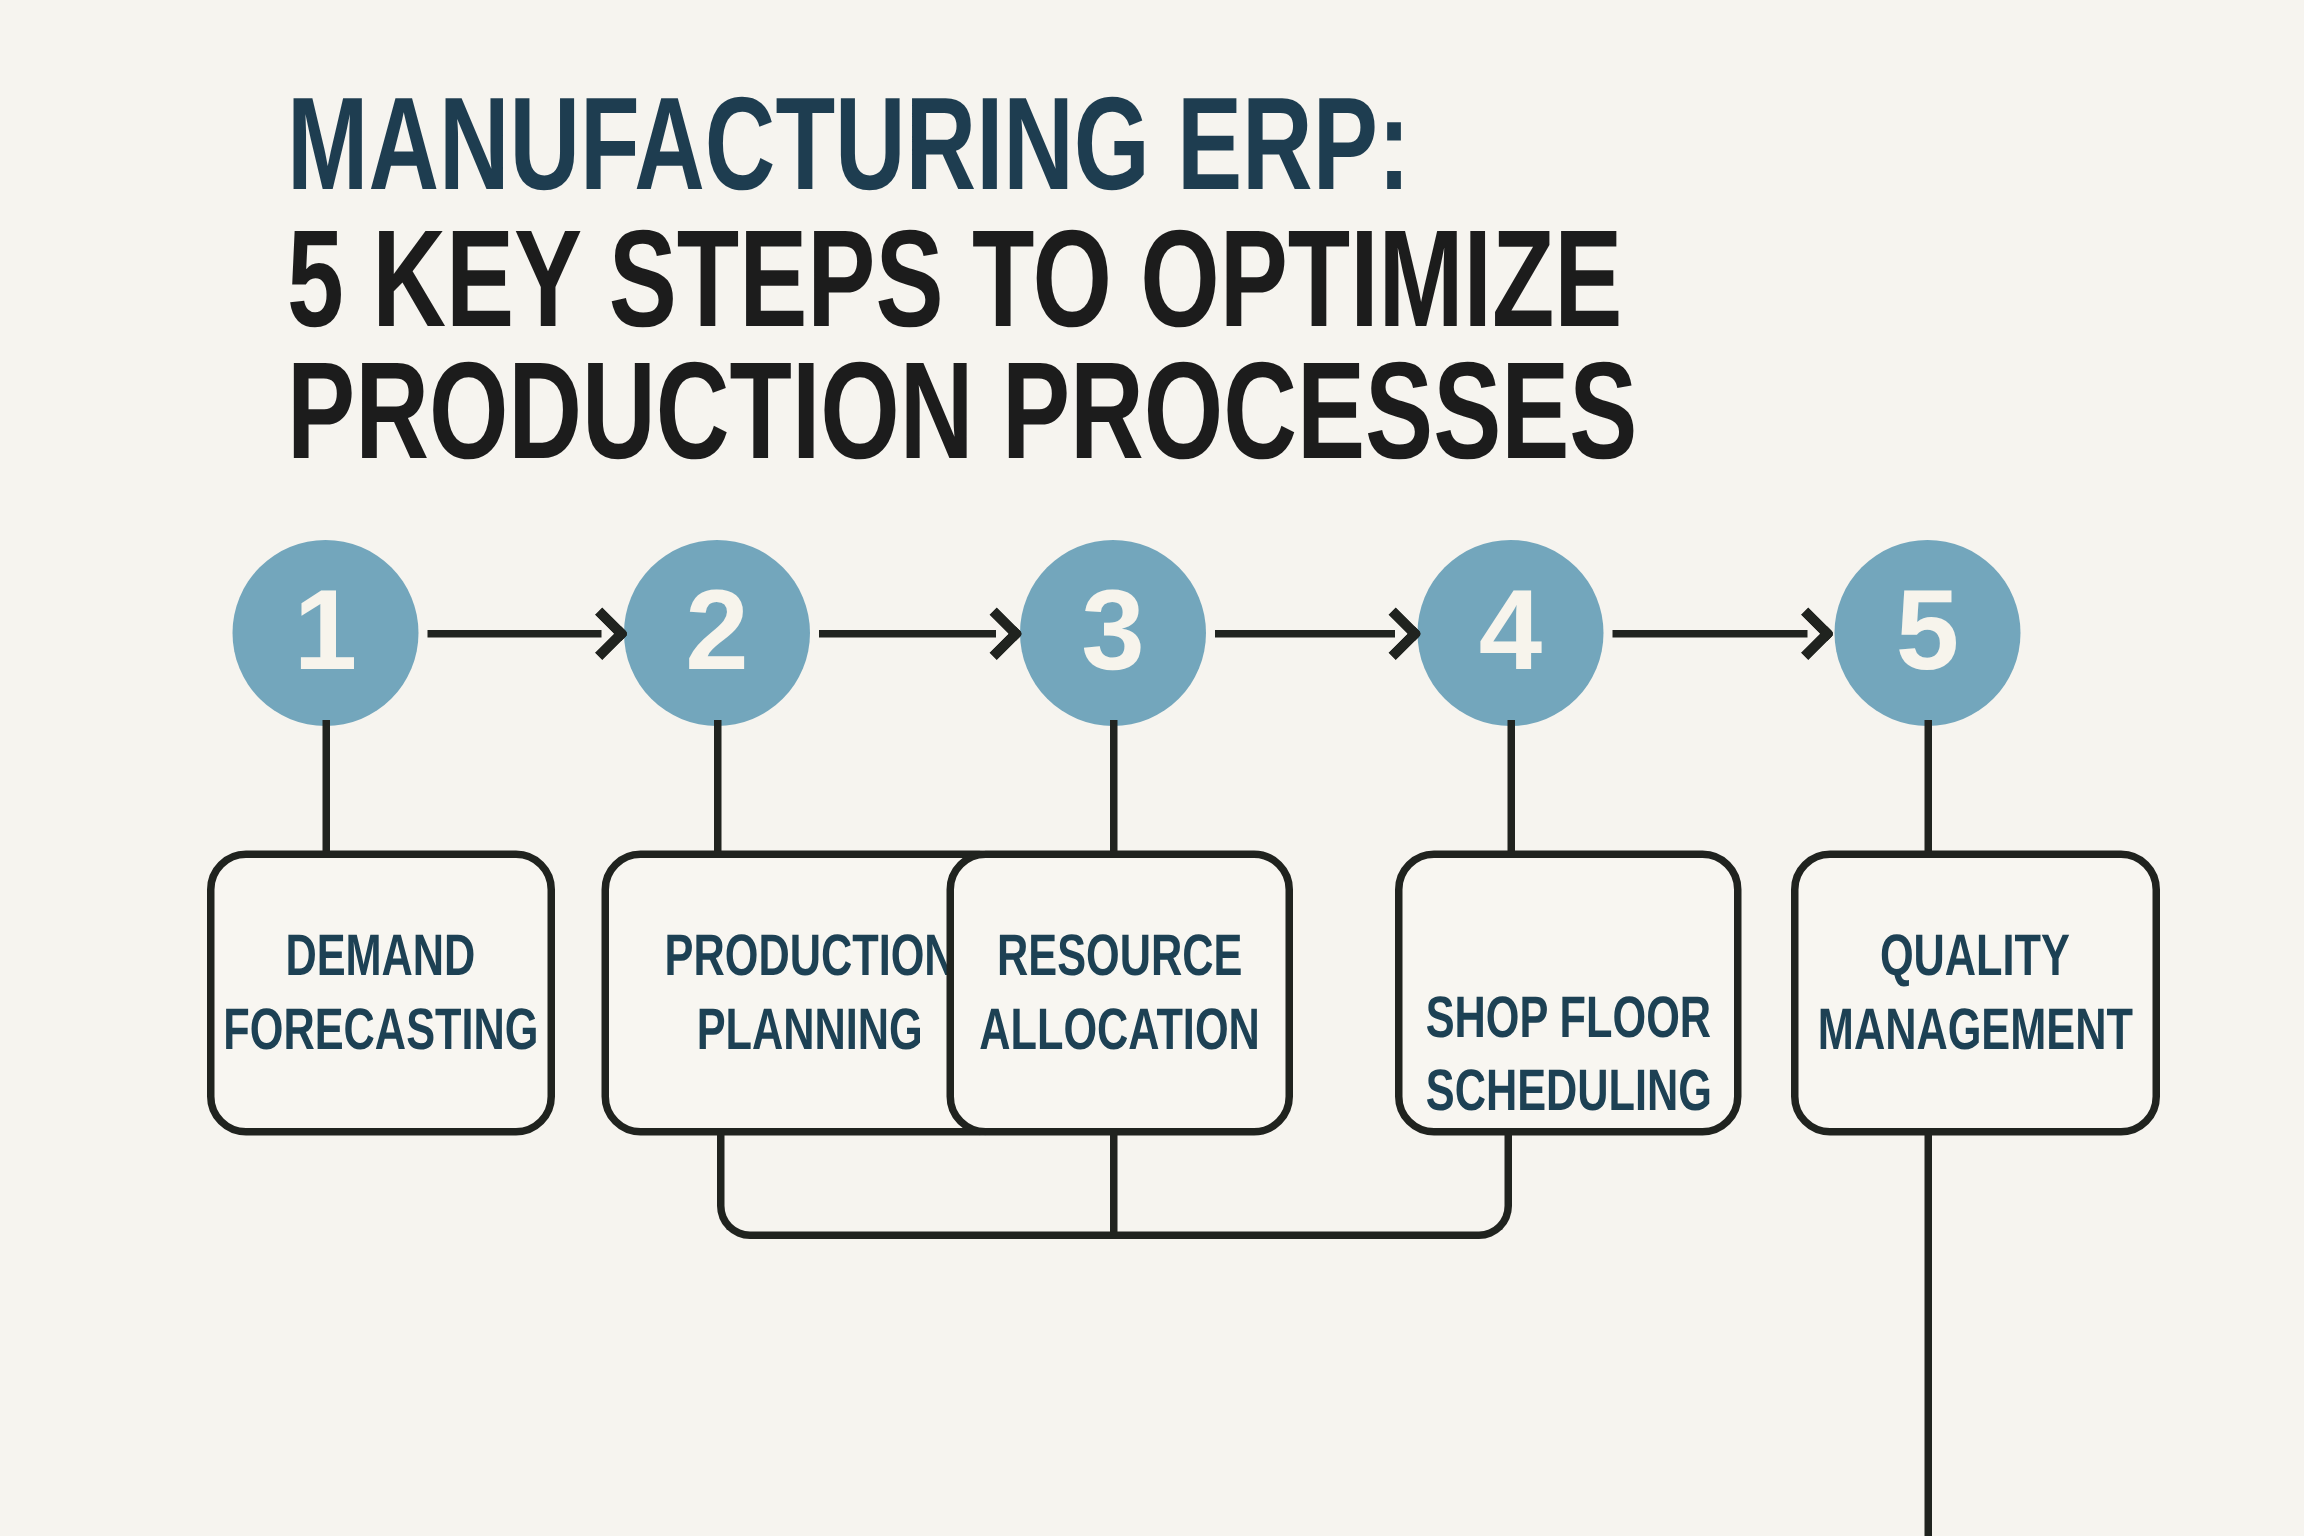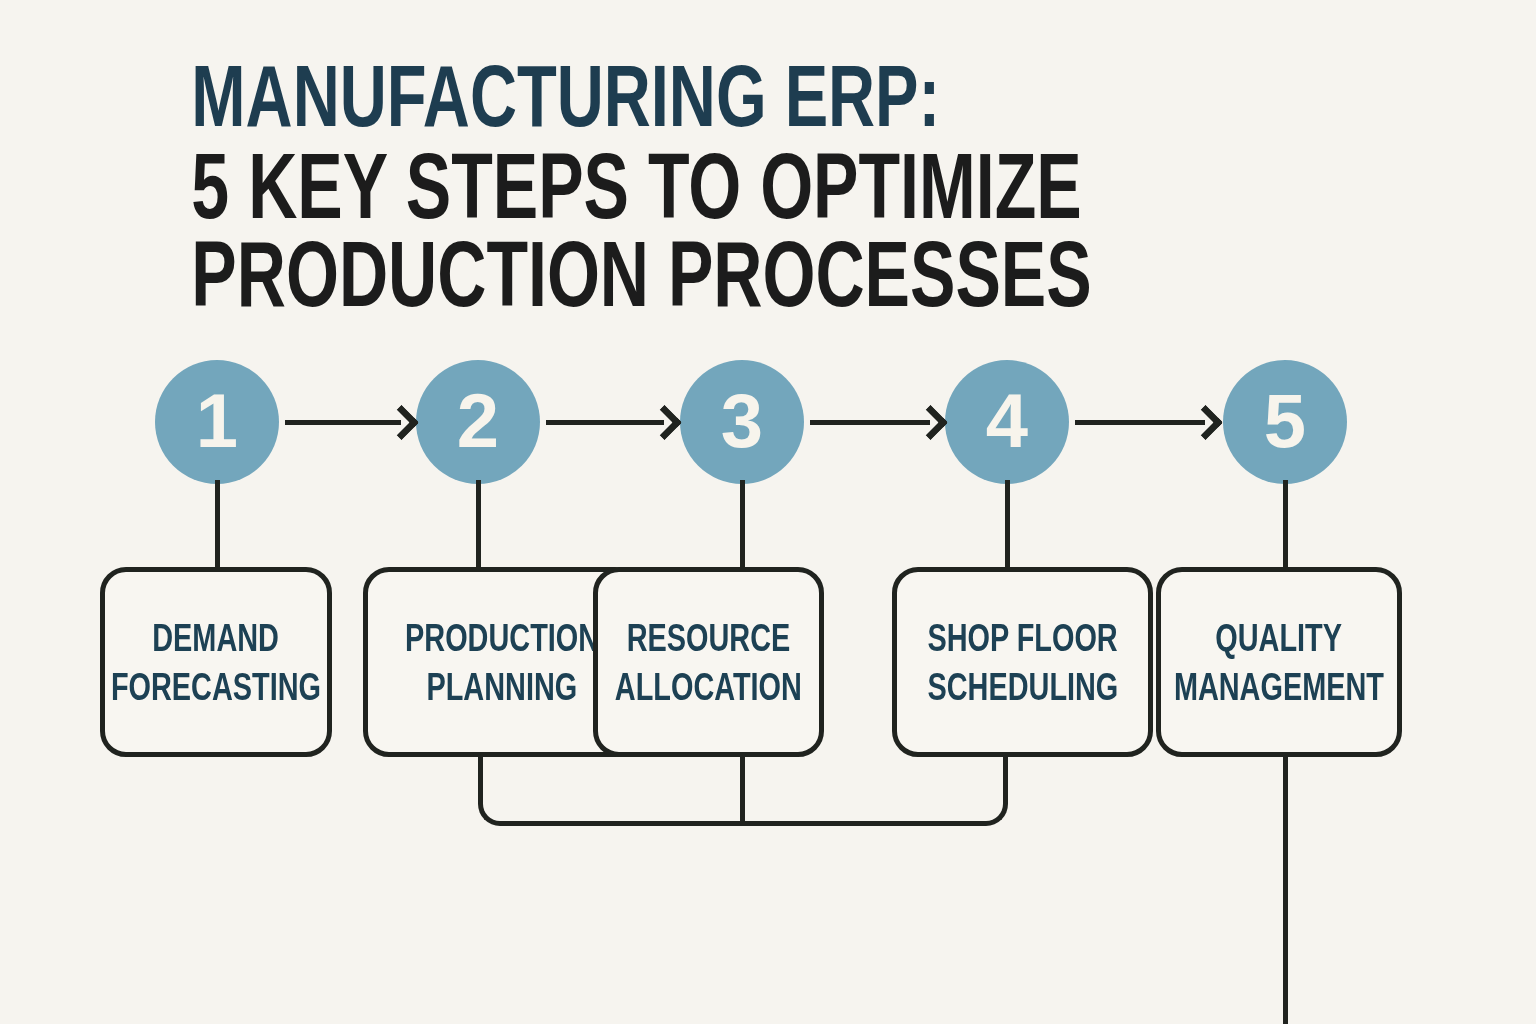--- a/index.html
+++ b/index.html
@@ -96,25 +96,26 @@
     position: absolute;
     top: 567px;
     height: 190px;
     border: 5px solid var(--line, #20231f);
     border-radius: 26px;
     background: var(--box-bg, #f8f6f1);
     display: flex;
     flex-direction: column;
     align-items: center;
     justify-content: center;
+    margin-left: 38px;
   }
   .b1 { left: 100px; width: 232px; }
   .b2 { left: 363px; width: 278px; }
   .b3 { left: 593px; width: 231px; }
-  .b4 { left: 892px; width: 261px; }
+  .b4 { left: 892px; width: 231px; justify-content: flex-end; }
   .b5 { left: 1156px; width: 246px; }
   .lbl {
     display: block;
     font-size: 39px;
     line-height: 49px;
     font-weight: bold;
     color: var(--box-text, #1d4154);
     transform: scaleX(0.74);
     white-space: nowrap;
     text-align: center;

